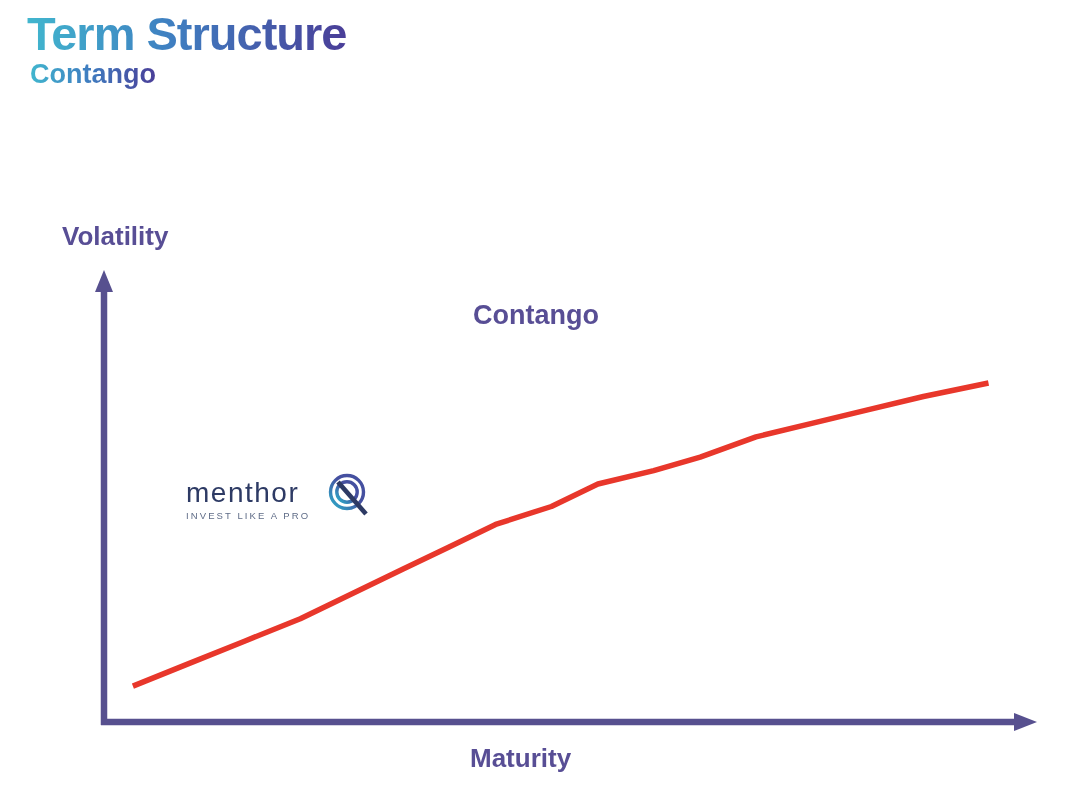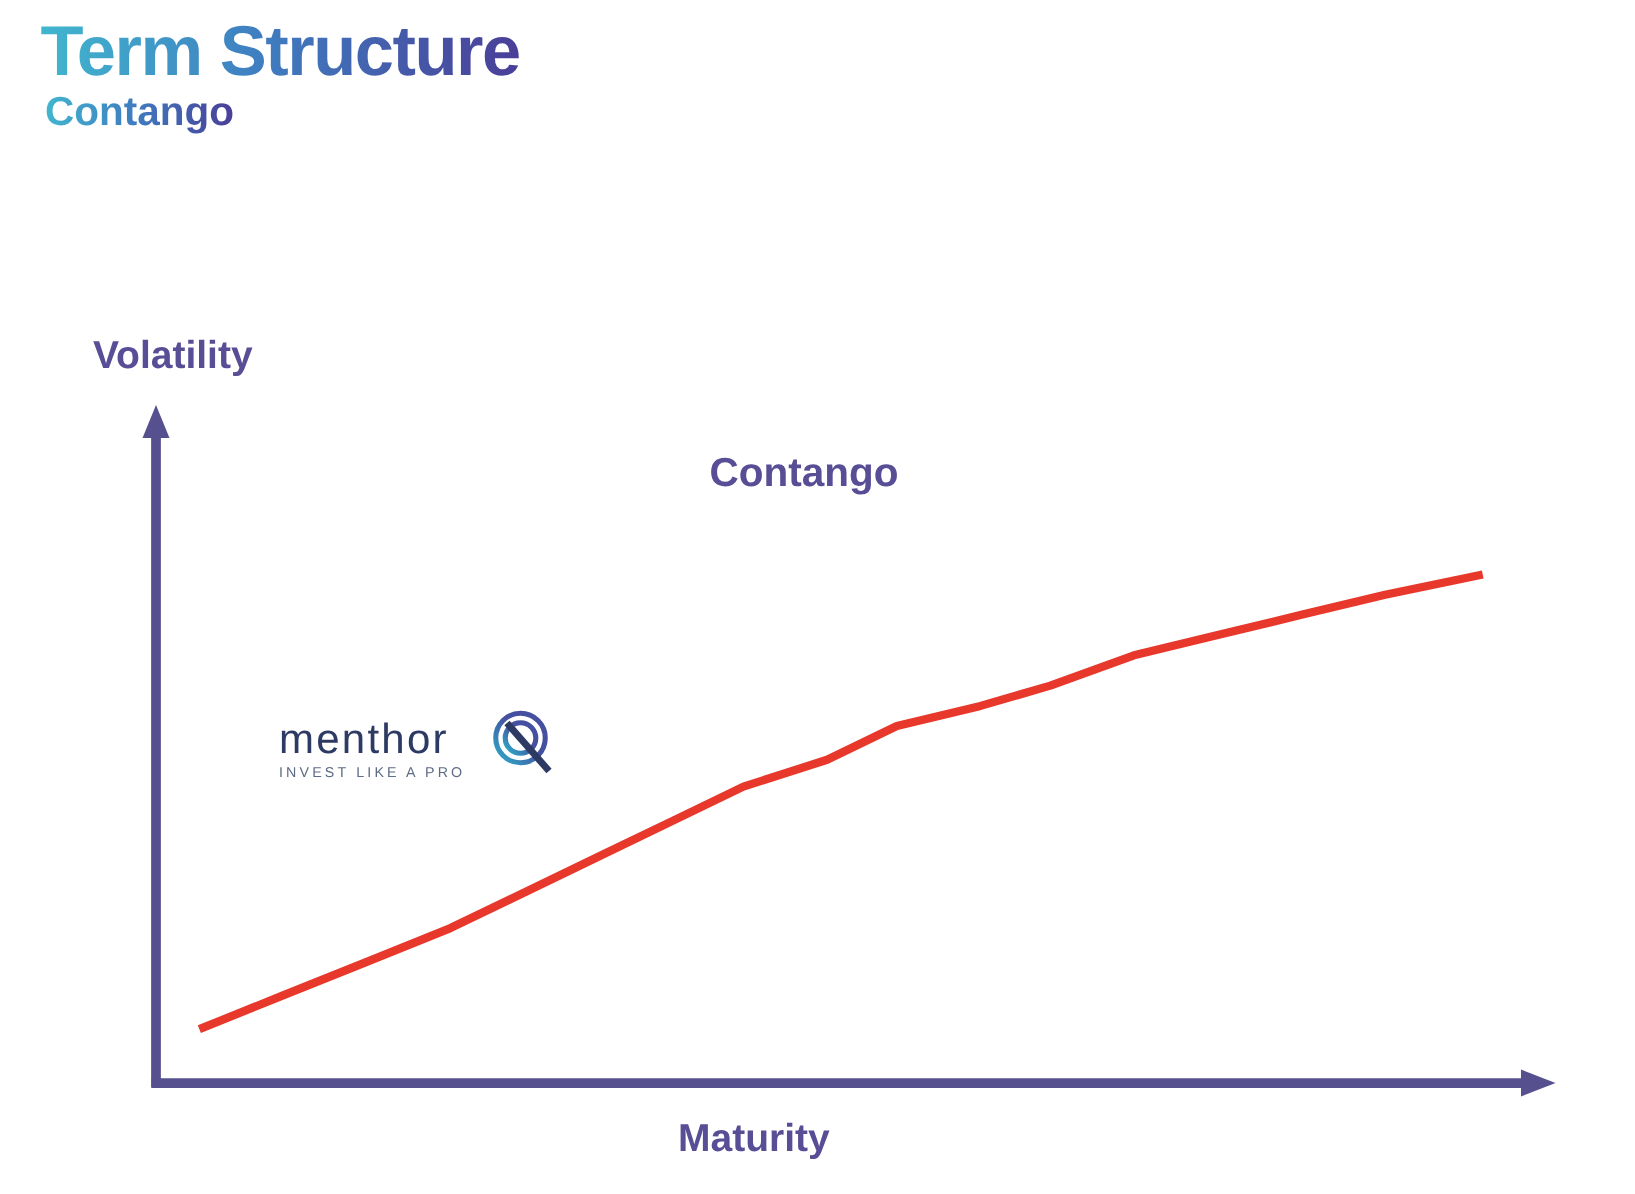--- a/index.html
+++ b/index.html
@@ -36,21 +36,21 @@
   }
 
   
   .axis-label {
     position: absolute;
     font-size: 26px; font-weight: bold;
     color: var(--label, #584e95);
     margin-left: 24px;
   }
   #y-axis-label { left: 38px; top: 221px; }
-  #x-axis-label { left: 428px; top: 743px; }
+  #x-axis-label { left: 446px; top: 743px; }
   #chart-label  { left: 449px; top: 300px; font-size: 27px; }
 
   
   #chart-svg { position: absolute; left: 0; top: 0; }
 
   
   .logo {
     position: absolute; left: 186px; top: 475px;
     display: flex; align-items: flex-end; gap: 16px;
   }

